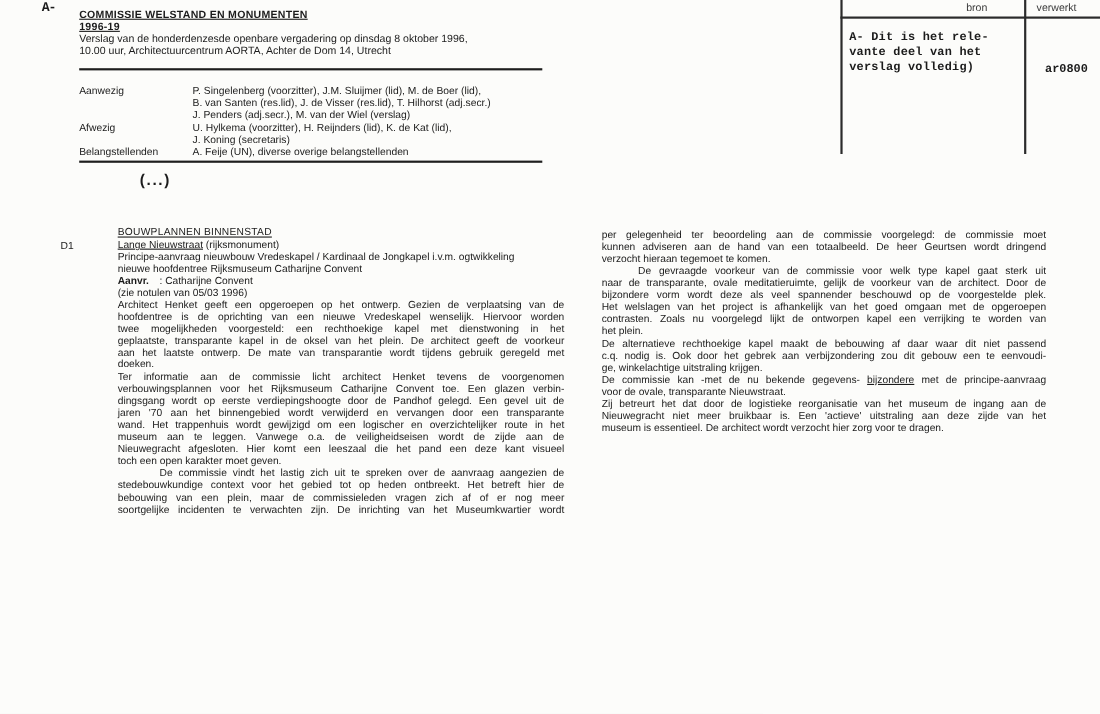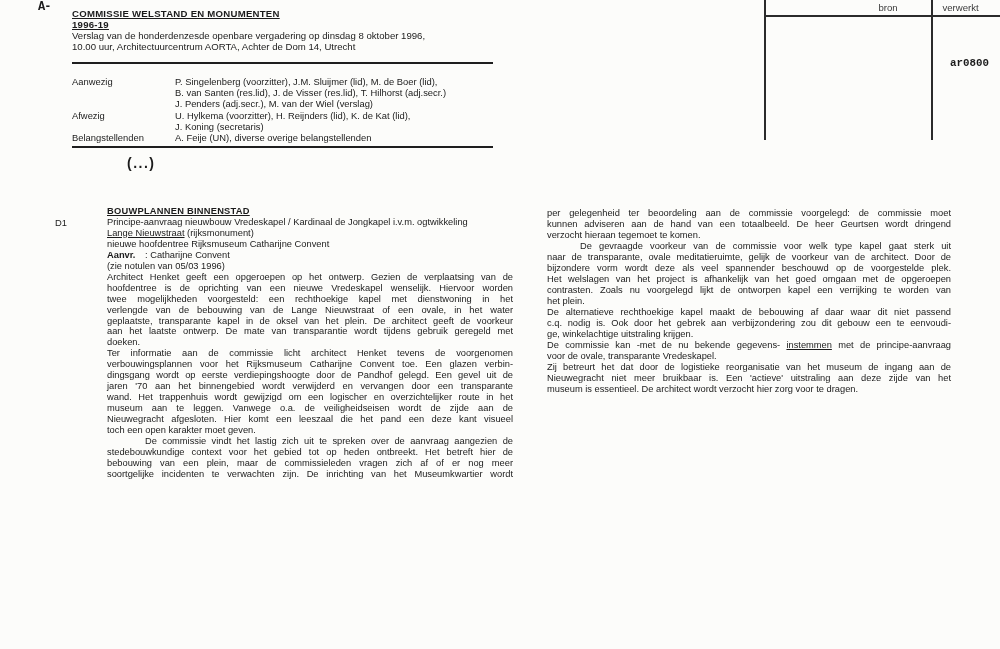--- a/index.html
+++ b/index.html
@@ -49,21 +49,21 @@
   .st-value{
     position:absolute; left:938px; top:57px;
     font-family:"Liberation Mono", monospace; font-weight:700; font-size:10.8px;margin-left:12px;
   }
   
   .item-code{ position:absolute; left:55px; top:217px; font-size:9.4px; }
   
   .col{ font-size:9.3px; line-height:10.95px; }
   .left-col{ position:absolute; left:107px; top:206px; width:406px; }
   .right-col{ position:absolute; left:547px; top:208px; width:404px; line-height:11px; }
-  .sec-title{ font-weight:700; text-decoration:underline; letter-spacing:0.25px; white-space:nowrap; }
+  .sec-title{ font-weight:400; text-decoration:underline; letter-spacing:0.25px; white-space:nowrap; }
   .line{ white-space:nowrap; }
   .kv{ display:flex; }
   .kv-label{ width:38px; flex:none; font-weight:700; }
   
   .tl{ text-align:justify; text-align-last:justify; }
   .tl.last{ text-align-last:left; }
   .tl.ind{ text-indent:38px; }
   .right-col .tl.ind{ text-indent:33px; }
   u{ text-underline-offset:1px; }
 </style>
@@ -109,39 +109,43 @@
 
   <div class="rule rule-bottom"></div>
 
   <div class="omission">(...)</div>
 
   <div class="st-vline left"></div>
   <div class="st-vline mid"></div>
   <div class="st-hline"></div>
   <div class="st-head c1">bron</div>
   <div class="st-head c2">verwerkt</div>
+  <div class="st-note" id="stamp-note">
+      <div>A- Dit is het rele-</div>
+      <div>vante deel van het</div>
+      <div>verslag volledig)</div>
+    </div>
   <div class="st-value">ar0800</div>
 
   <div class="item-code">D1</div>
 
   <div class="col left-col">
     <div class="sec-title">BOUWPLANNEN BINNENSTAD</div>
+    <div class="line"><u>Lange Nieuwstraat</u><span> (rijksmonument)</span></div>
     <div class="line">Principe-aanvraag nieuwbouw Vredeskapel / Kardinaal de Jongkapel i.v.m. ogtwikkeling</div>
-    <div class="line"><u>Lange Nieuwstraat</u><span> (rijksmonument)</span></div>
     <div class="line">nieuwe hoofdentree Rijksmuseum Catharijne Convent</div>
     <div class="kv">
       <span class="kv-label">Aanvr.</span>
       <span>: Catharijne Convent</span>
     </div>
     <div class="line">(zie notulen van 05/03 1996)</div>
     <div id="left-paras">
         <div class="tl">Architect Henket geeft een opgeroepen op het ontwerp. Gezien de verplaatsing van de</div>
         <div class="tl">hoofdentree is de oprichting van een nieuwe Vredeskapel wenselijk. Hiervoor worden</div>
         <div class="tl">twee mogelijkheden voorgesteld: een rechthoekige kapel met dienstwoning in het</div>
-        <div class="tl">verlengde van de bebouwing van de Lange Nieuwstraat of een ovale, in het water</div>
         <div class="tl">geplaatste, transparante kapel in de oksel van het plein. De architect geeft de voorkeur</div>
         <div class="tl">aan het laatste ontwerp. De mate van transparantie wordt tijdens gebruik geregeld met</div>
         <div class="tl last">doeken.</div>
         <div class="tl">Ter informatie aan de commissie licht architect Henket tevens de voorgenomen</div>
         <div class="tl">verbouwingsplannen voor het Rijksmuseum Catharijne Convent toe. Een glazen verbin-</div>
         <div class="tl">dingsgang wordt op eerste verdiepingshoogte door de Pandhof gelegd. Een gevel uit de</div>
         <div class="tl">jaren '70 aan het binnengebied wordt verwijderd en vervangen door een transparante</div>
         <div class="tl">wand. Het trappenhuis wordt gewijzigd om een logischer en overzichtelijker route in het</div>
         <div class="tl">museum aan te leggen. Vanwege o.a. de veiligheidseisen wordt de zijde aan de</div>
         <div class="tl">Nieuwegracht afgesloten. Hier komt een leeszaal die het pand een deze kant visueel</div>
@@ -159,20 +163,20 @@
       <div class="tl last">verzocht hieraan tegemoet te komen.</div>
       <div class="tl ind">De gevraagde voorkeur van de commissie voor welk type kapel gaat sterk uit</div>
       <div class="tl">naar de transparante, ovale meditatieruimte, gelijk de voorkeur van de architect. Door de</div>
       <div class="tl">bijzondere vorm wordt deze als veel spannender beschouwd op de voorgestelde plek.</div>
       <div class="tl">Het welslagen van het project is afhankelijk van het goed omgaan met de opgeroepen</div>
       <div class="tl">contrasten. Zoals nu voorgelegd lijkt de ontworpen kapel een verrijking te worden van</div>
       <div class="tl last">het plein.</div>
       <div class="tl">De alternatieve rechthoekige kapel maakt de bebouwing af daar waar dit niet passend</div>
       <div class="tl">c.q. nodig is. Ook door het gebrek aan verbijzondering zou dit gebouw een te eenvoudi-</div>
       <div class="tl last">ge, winkelachtige uitstraling krijgen.</div>
-      <div class="tl">De commissie kan -met de nu bekende gegevens- <u>instemmen</u> met de principe-aanvraag</div>
-      <div class="tl last">voor de ovale, transparante Vredeskapel.</div>
+      <div class="tl">De commissie kan -met de nu bekende gegevens- <u>bijzondere</u> met de principe-aanvraag</div>
+      <div class="tl last">voor de ovale, transparante Nieuwstraat.</div>
       <div class="tl">Zij betreurt het dat door de logistieke reorganisatie van het museum de ingang aan de</div>
       <div class="tl">Nieuwegracht niet meer bruikbaar is. Een 'actieve' uitstraling aan deze zijde van het</div>
       <div class="tl last">museum is essentieel. De architect wordt verzocht hier zorg voor te dragen.</div>
     </div>
 
 </div>
 
 </body></html>

